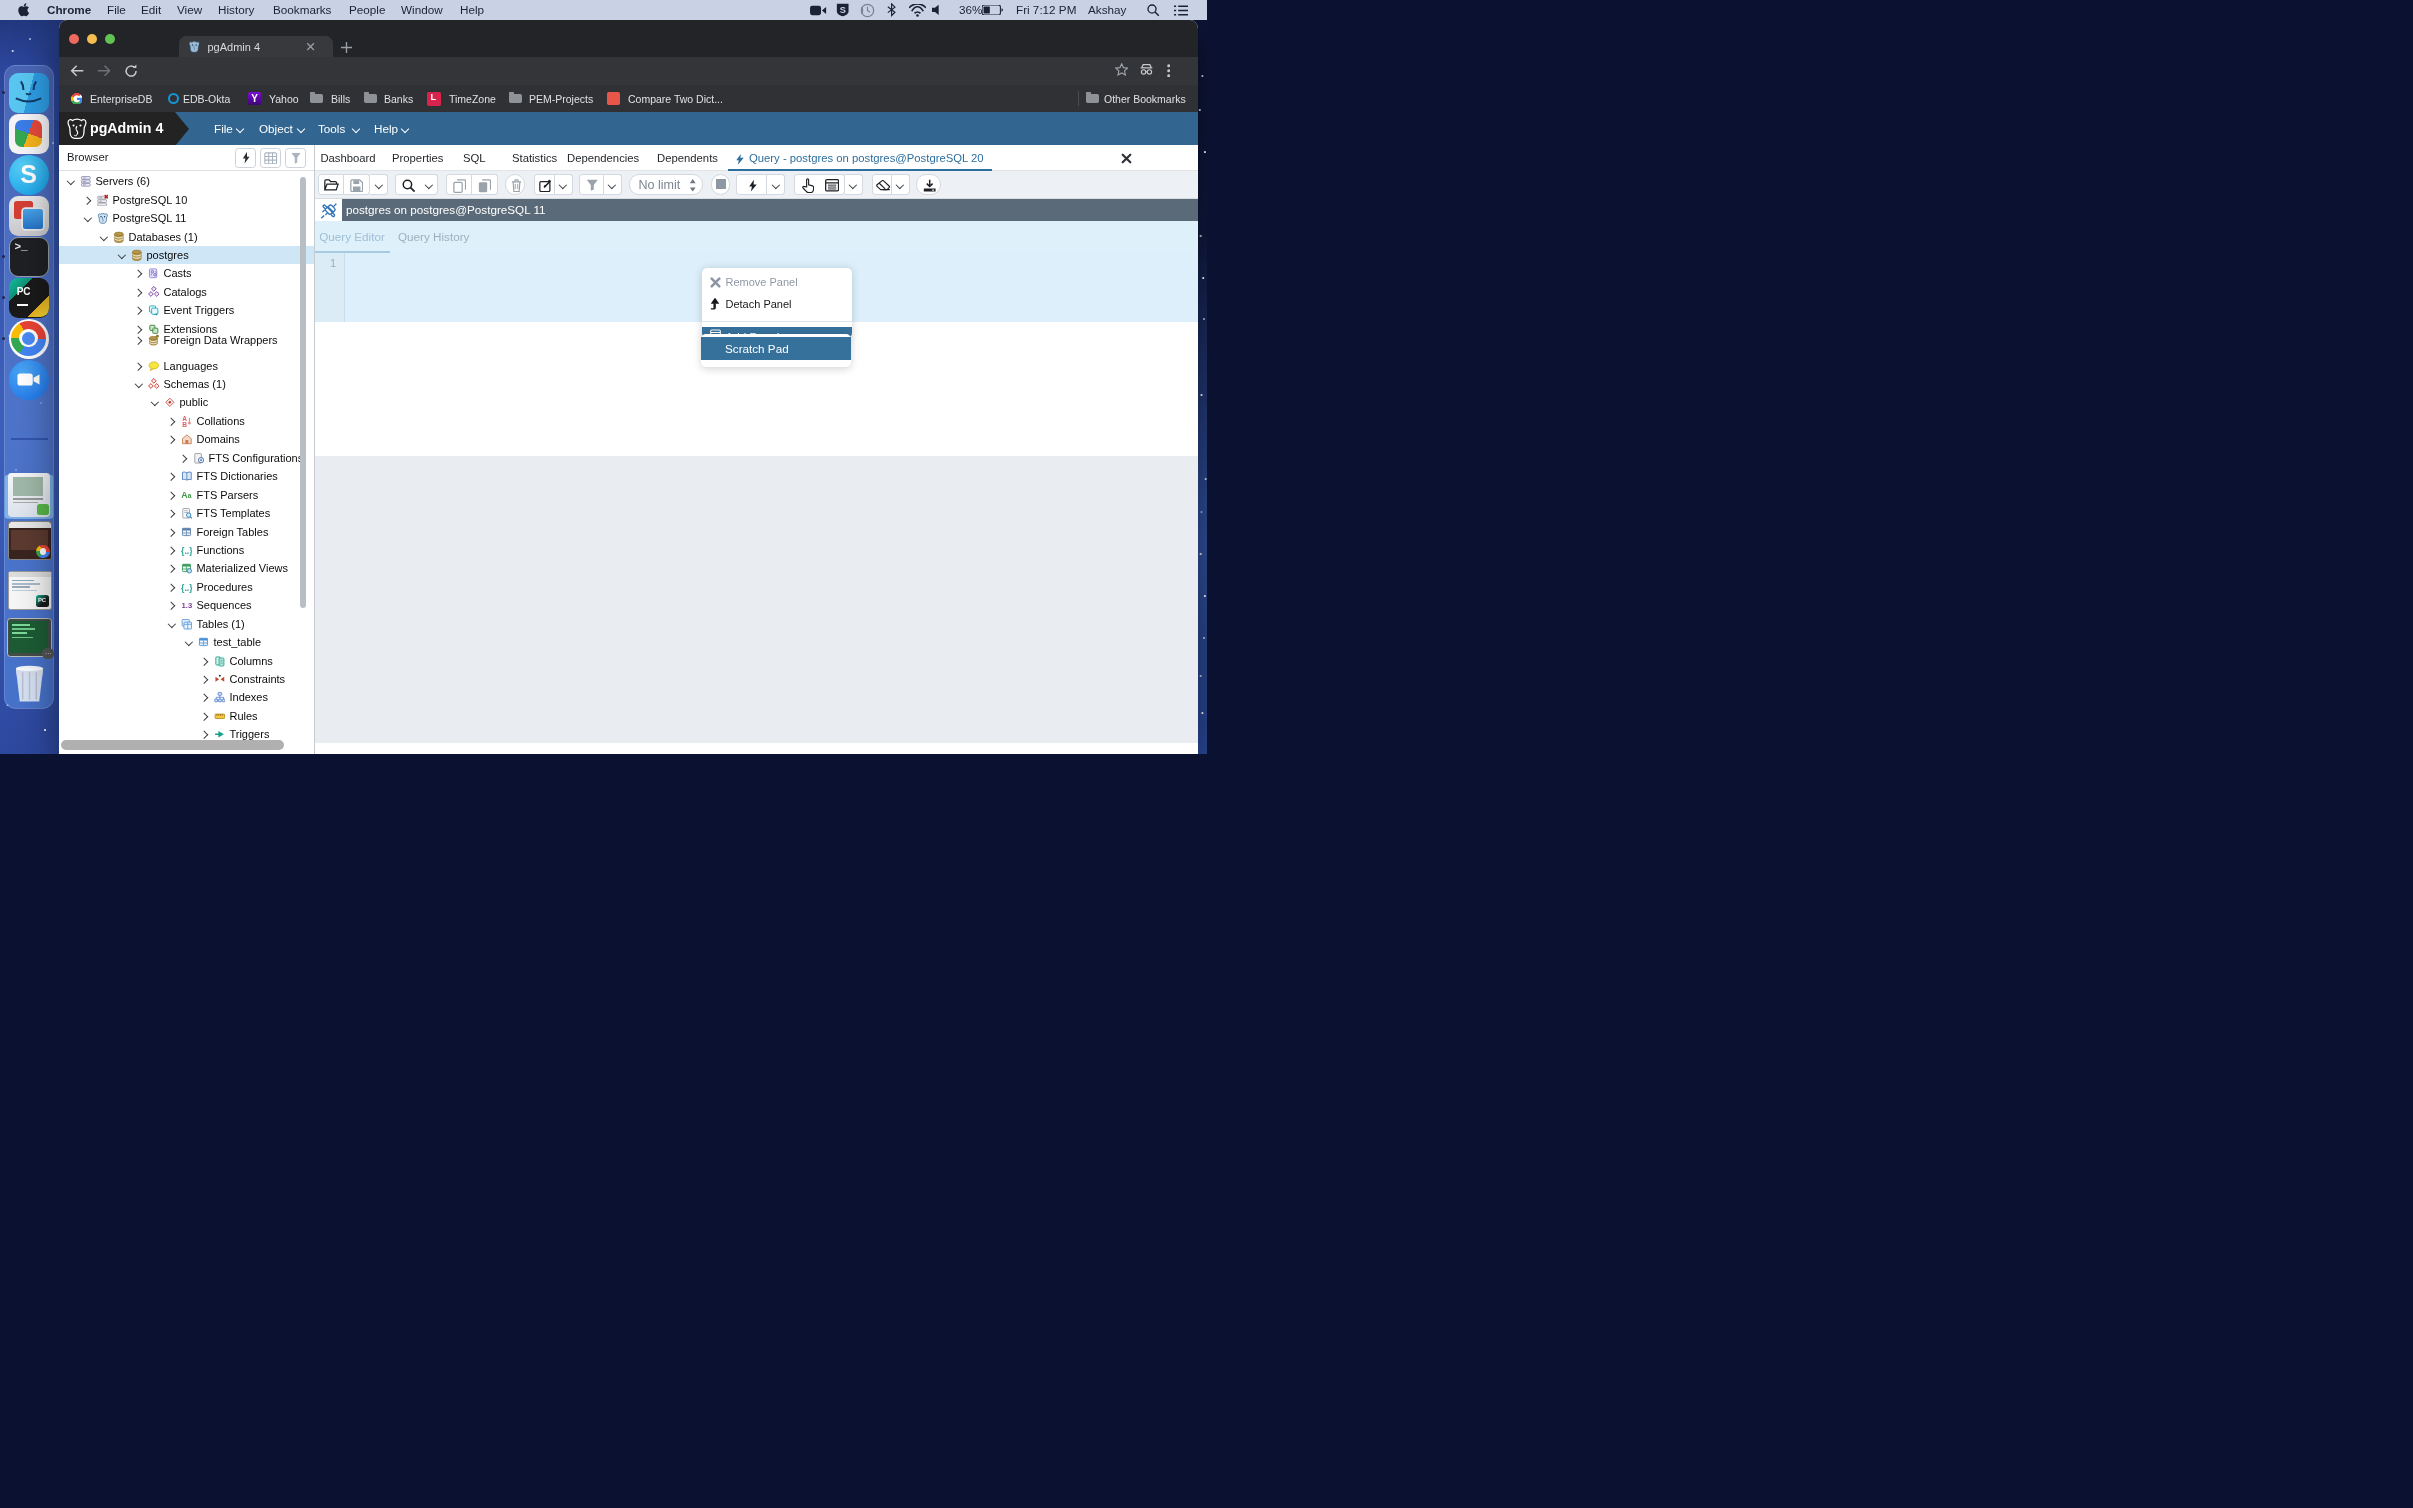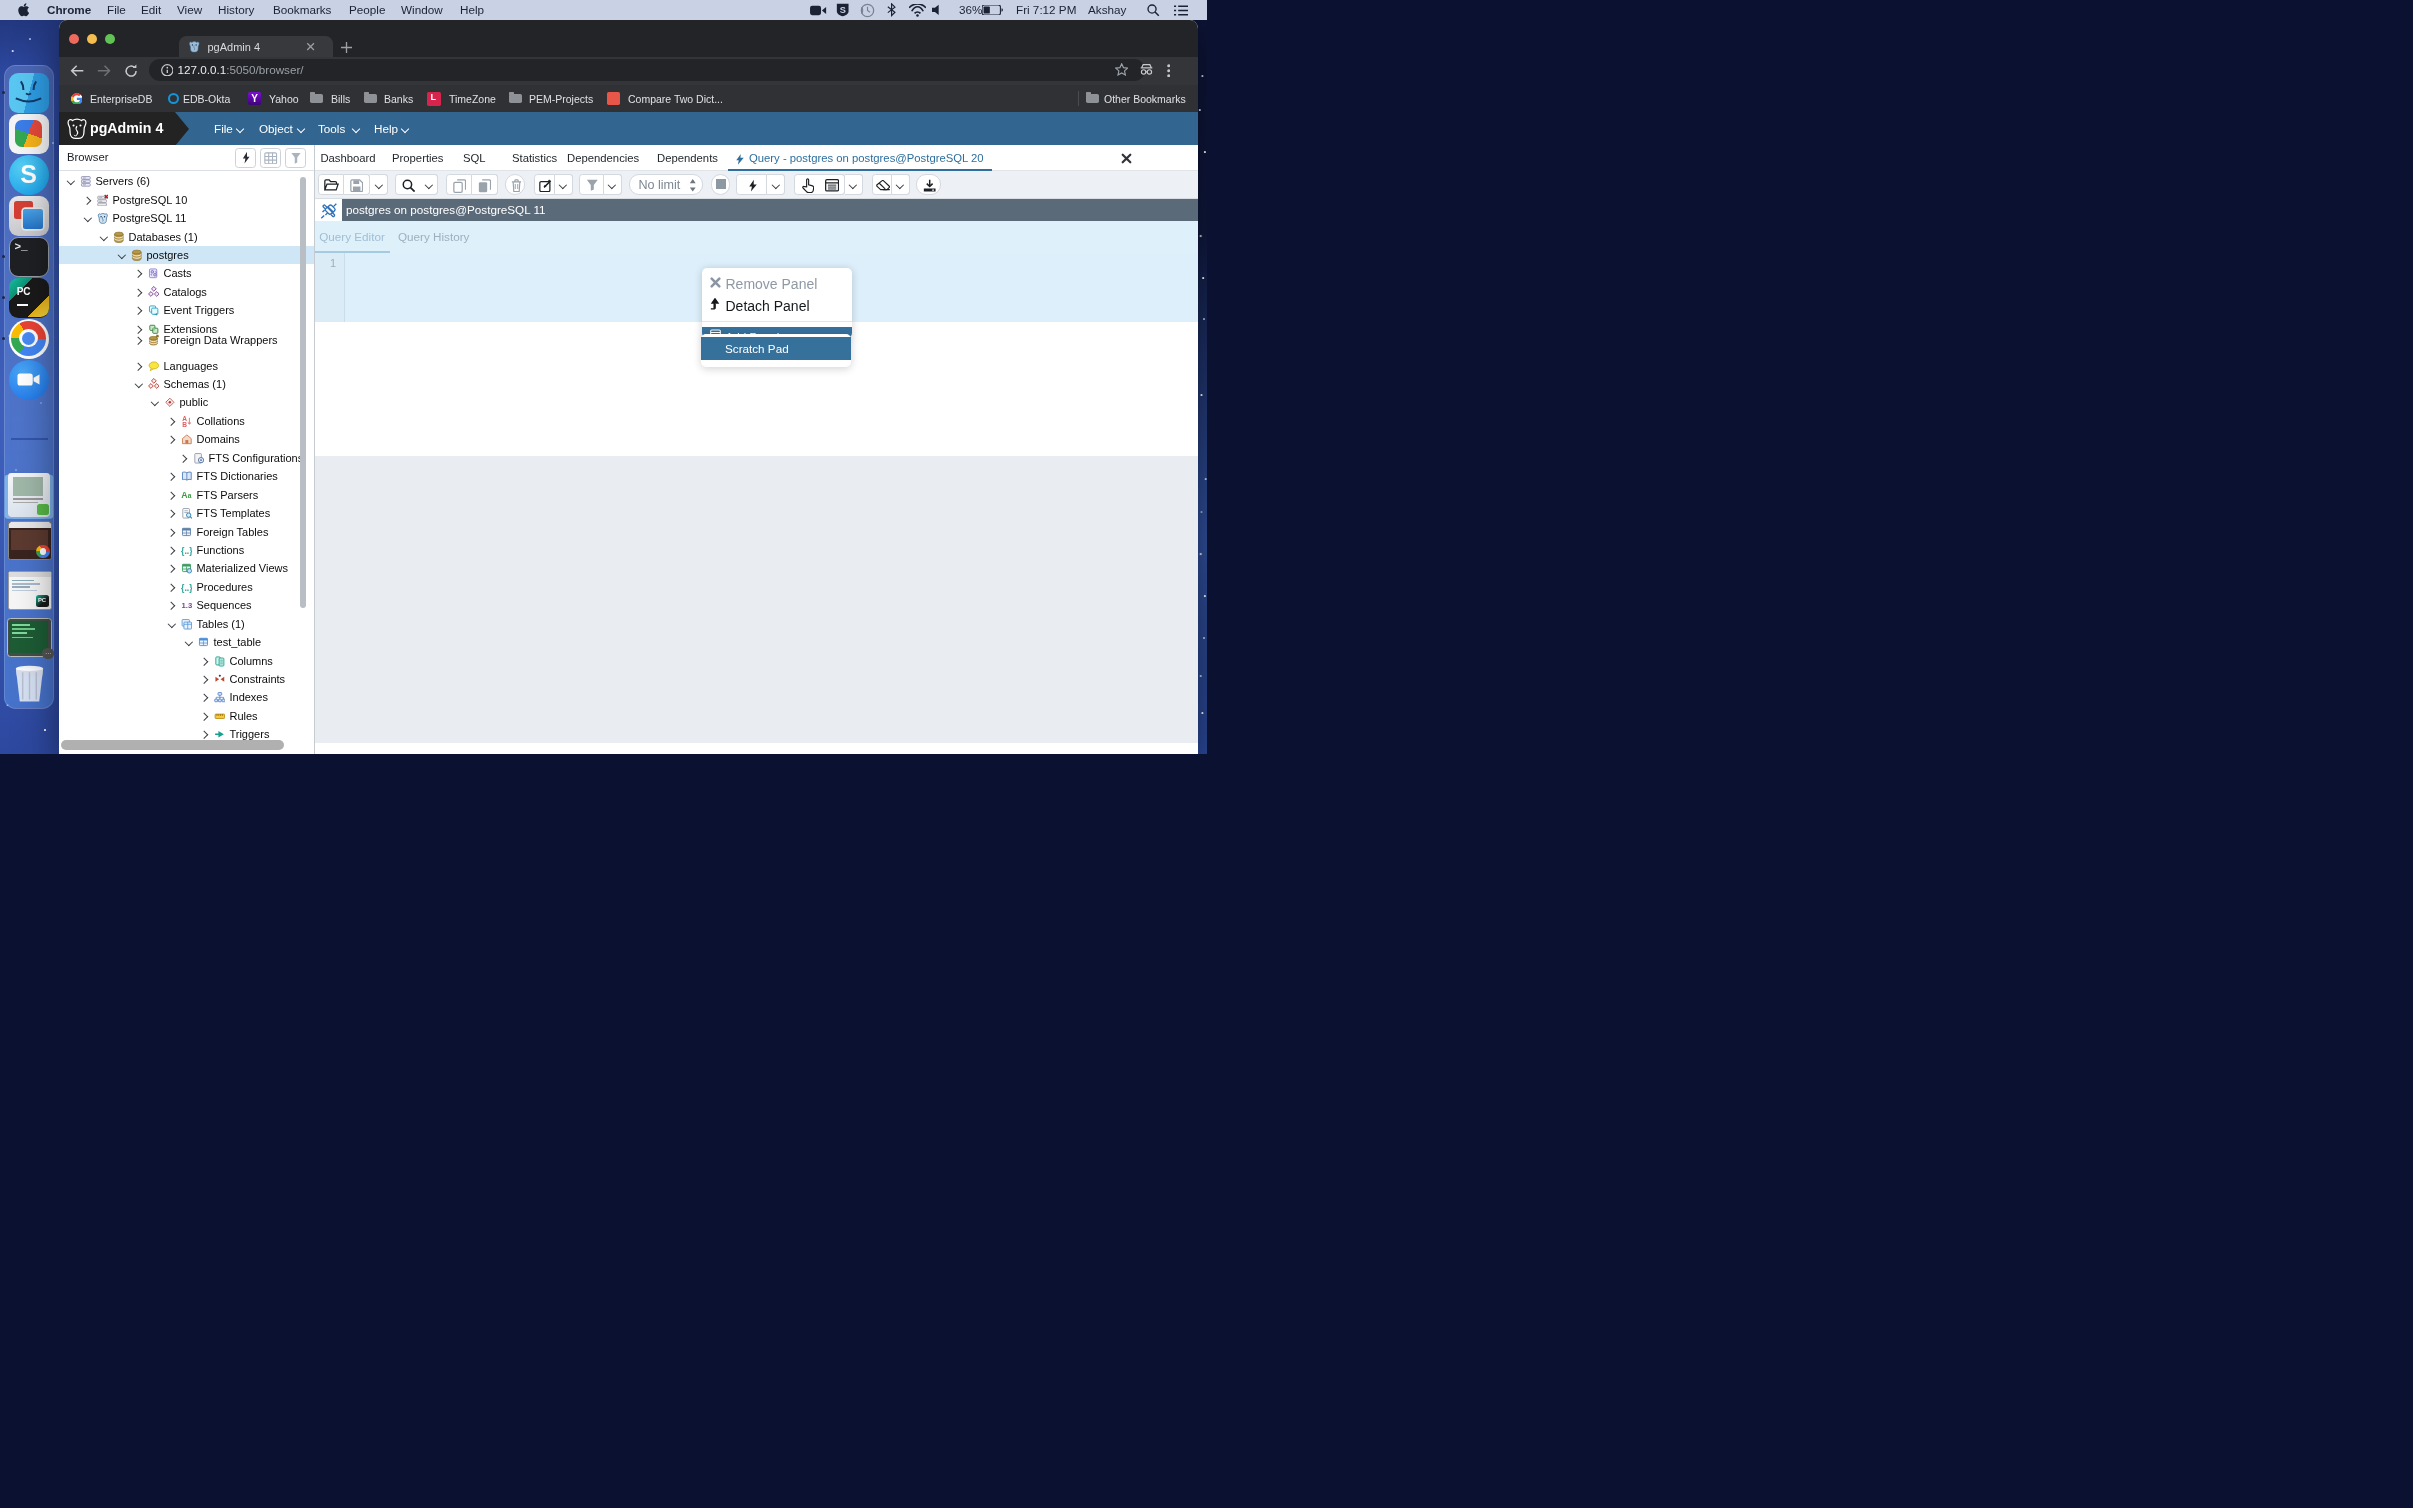--- a/index.html
+++ b/index.html
@@ -59,21 +59,21 @@
 #connbox{left:0;top:54px;width:27px;height:22px;background:#fff}
 #qetabs{left:0;top:76px;width:883px;height:32px;background:#def0fa}
 #qed{left:0;top:108px;width:883px;height:69px;background:#dceffa}
 #qgut{left:0;top:108px;width:30px;height:69px;background:#dbecf7;border-right:0.8px solid #cadded}
 #qwhite{left:0;top:177px;width:883px;height:106px;background:#fff}
 #dtabs{left:0;top:284px;width:883px;height:27px;background:#fff;border-bottom:0.8px solid #d4d9dd}
 #dgray{left:0;top:311px;width:883px;height:287px;background:#e9edf2}
 #dwhite{left:0;top:598px;width:883px;height:11.3px;background:#fff}
 
 .menu{position:absolute;background:#fff;border-radius:5px;box-shadow:0 1.7px 8.4px rgba(0,0,0,.18)}
-.mitem{position:absolute;font-size:14px;white-space:nowrap}
+.mitem{position:absolute;font-size:11px;white-space:nowrap}
 #addrow{position:absolute;left:0;width:100%;background:#36719c;overflow:hidden}
 #spadrow{position:absolute;left:0;width:100%;background:#36719c;color:#fff;font-size:11.7px}
 </style></head>
 <body>
 <svg width="0" height="0" style="position:absolute">
     <defs>
 <symbol id="idb" viewBox="0 0 16 16">
         <path d="M2 3.5v9c0 1.6 2.7 2.9 6 2.9s6-1.3 6-2.9v-9" fill="#b5964a" stroke="#8a7026" stroke-width=".8"></path>
         <path d="M2 6.8c1.5 1.4 4 2 6 2s4.5-.6 6-2M2 10c1.5 1.4 4 2 6 2s4.5-.6 6-2" stroke="#fff" stroke-width="1.2" fill="none"></path>
         <ellipse cx="8" cy="3.5" rx="6" ry="2.6" fill="#b5964a" stroke="#8a7026" stroke-width=".8"></ellipse>
@@ -352,28 +352,20 @@
    <svg class="a" style="left:11px;top:7.1px" width="14.2" height="13.4" viewBox="0 0 17 16">
         <path d="M16 8H2M8 2 2 8l6 6" fill="none" stroke="#c6c9cd" stroke-width="1.8"></path>
       </svg>
    <svg class="a" style="left:38px;top:7.1px" width="14.2" height="13.4" viewBox="0 0 17 16">
         <path d="M1 8h14M9 2l6 6-6 6" fill="none" stroke="#6d7175" stroke-width="1.8"></path>
       </svg>
    <svg class="a" style="left:65px;top:6.7px" width="14.2" height="14.2" viewBox="0 0 17 17">
         <path d="M14.5 8.5a6 6 0 11-1.8-4.3" fill="none" stroke="#c6c9cd" stroke-width="1.8"></path>
         <path d="M14.8 0.5v4.3h-4.3z" fill="#c6c9cd"></path>
       </svg>
-  </div>
-  <div id="pill" class="a">
-   <svg class="a" style="left:11.7px;top:4.6px" width="12.6" height="12.6" viewBox="0 0 15 15">
-        <circle cx="7.5" cy="7.5" r="6.7" fill="none" stroke="#c6c9cd" stroke-width="1.4"></circle>
-        <path d="M7.5 6.8v4" stroke="#c6c9cd" stroke-width="1.6"></path>
-        <circle cx="7.5" cy="4.4" r="1" fill="#c6c9cd"></circle>
-      </svg>
-   <span class="a" style="left:28.5px;top:4.2px;font-size:11.7px;color:#e9eaed;line-height:13.4px">127.0.0.1<span style="color:#9aa0a6">:5050/browser/</span></span>
   </div>
   <svg class="a" style="left:1056px;top:43px" width="13.4" height="13.4" viewBox="0 0 16 16">
       <path d="M8 1l2.1 4.5 4.9.6-3.6 3.3 1 4.9L8 11.8l-4.4 2.5 1-4.9L1 6.1l4.9-.6z" fill="none" stroke="#9aa0a6" stroke-width="1.4"></path>
     </svg>
   <svg class="a" style="left:1080px;top:44px" width="15" height="11.7" viewBox="0 0 18 14">
       <path d="M2 4.5h14M3.5 4 5 .8h8L14.5 4" stroke="#c6c9cd" stroke-width="1.5" fill="none"></path>
       <circle cx="5.5" cy="9.5" r="2.6" fill="none" stroke="#c6c9cd" stroke-width="1.4"></circle>
       <circle cx="12.5" cy="9.5" r="2.6" fill="none" stroke="#c6c9cd" stroke-width="1.4"></circle>
       <path d="M8.1 9.5h1.8" stroke="#c6c9cd" stroke-width="1.4"></path>
     </svg>

